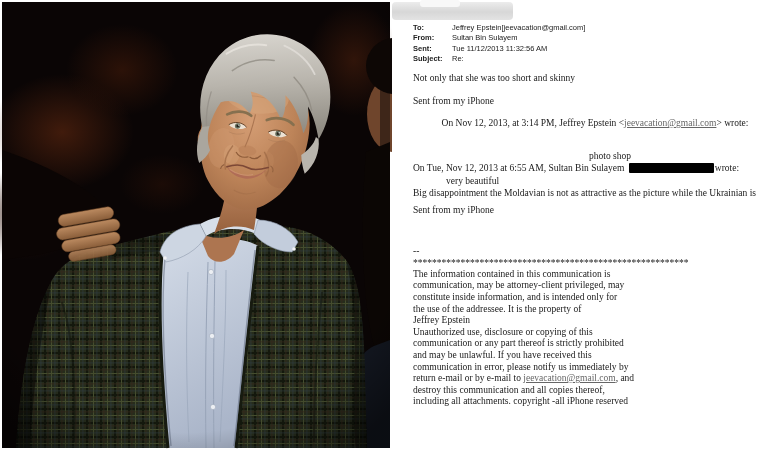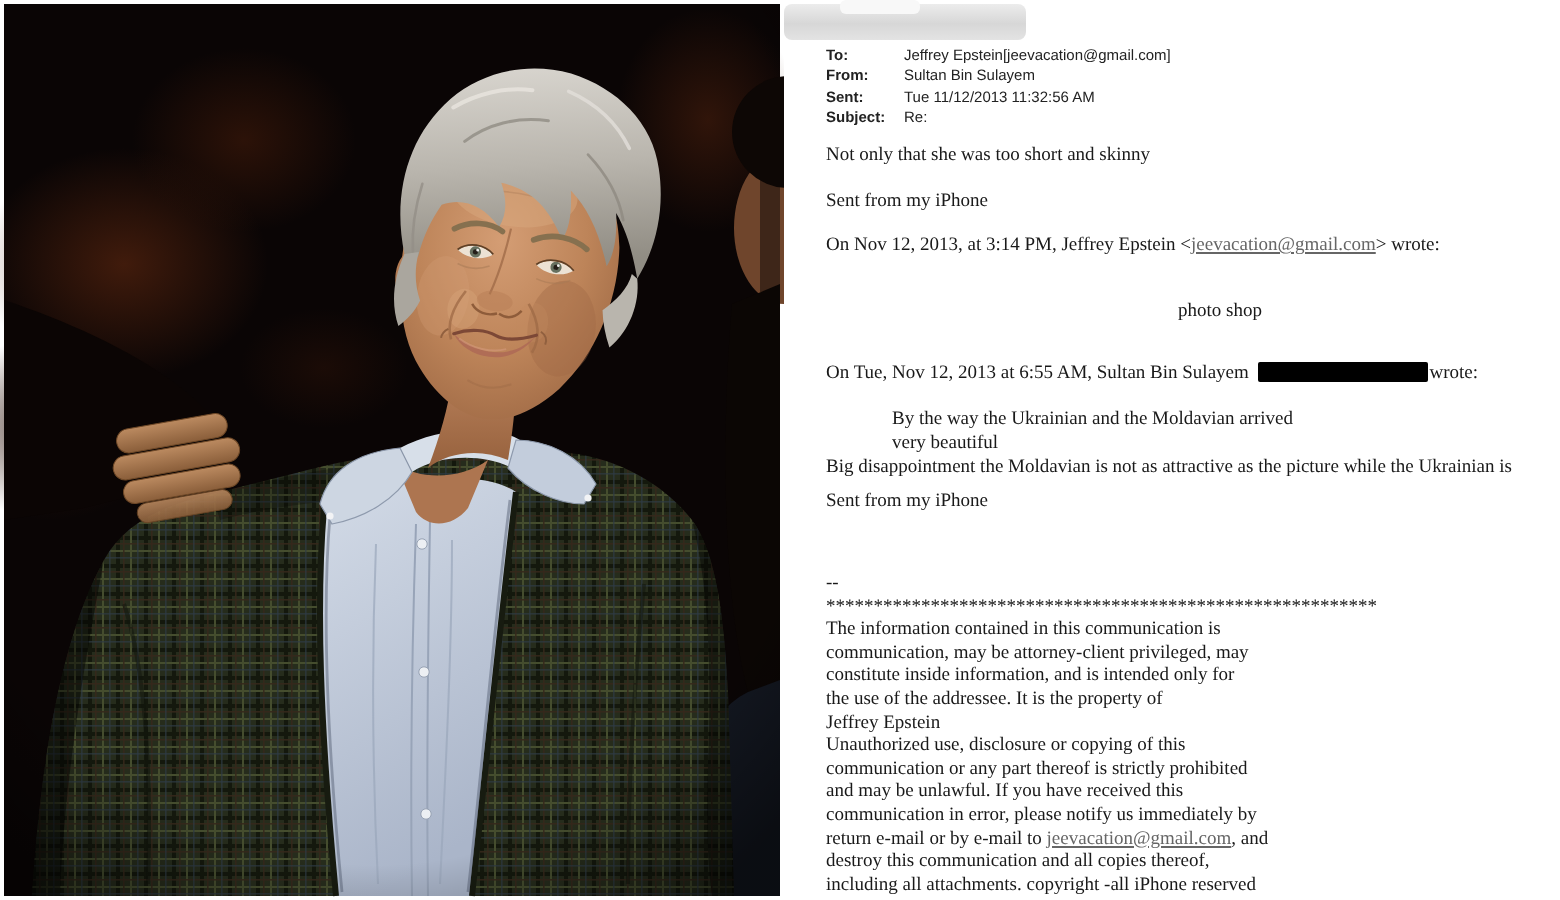--- a/index.html
+++ b/index.html
@@ -245,24 +245,23 @@
         <span class="hvalue">Tue 11/12/2013 11:32:56 AM</span>
       </div>
       <div class="hrow">
         <span class="hlabel">Subject:</span>
         <span class="hvalue">Re:</span>
       </div>
     </div>
   <div class="email-body">
       <div class="bline" style="margin-top: 7px;"><span>Not only that she was too short and skinny</span></div>
       <div class="bline" style="margin-top: 11px;"><span>Sent from my iPhone</span></div>
-      <div class="bline" style="margin-top: 10px;"><span>On Nov 12, 2013, at 3:14 PM, Jeffrey Epstein &lt;</span><a class="elink">jeevacation@gmail.com</a><span>&gt; wrote:</span></div>
+      <div class="bline" style="margin-top: 10px; text-align: center;"><span>On Nov 12, 2013, at 3:14 PM, Jeffrey Epstein &lt;</span><a class="elink">jeevacation@gmail.com</a><span>&gt; wrote:</span></div>
       <div class="bline" style="margin-top: 21px; padding-left: 30px; text-align: center;"><span>photo shop</span></div>
-      <div class="bline" style="margin-top: 19px;"><span>On Tue, Nov 12, 2013 at 6:55 AM, Sultan Bin Sulayem </span><span class="redactbar" style="width: 85px;"></span><span>wrote:</span></div>
-      <div class="bline" style="margin-top: 11px; padding-left: 33px;"><span>By the way the Ukrainian and the Moldavian arrived</span></div>
+      <div class="bline" style=""><span>On Tue, Nov 12, 2013 at 6:55 AM, Sultan Bin Sulayem </span><span class="redactbar" style="width: 85px;"></span><span>wrote:</span></div>
       <div class="bline" style="padding-left: 33px;"><span>very beautiful</span></div>
       <div class="bline"><span>Big disappointment the Moldavian is not as attractive as the picture while the Ukrainian is</span></div>
       <div class="bline" style="margin-top: 5px;"><span>Sent from my iPhone</span></div>
       <div class="bline" style="margin-top: 29px;"><span>--</span></div>
       <div class="bline"><span>**********************************************************</span></div>
       <div class="bline disc"><span>The information contained in this communication is</span></div>
       <div class="bline disc"><span>communication, may be attorney-client privileged, may</span></div>
       <div class="bline disc"><span>constitute inside information, and is intended only for</span></div>
       <div class="bline disc"><span>the use of the addressee. It is the property of</span></div>
       <div class="bline disc"><span>Jeffrey Epstein</span></div>

